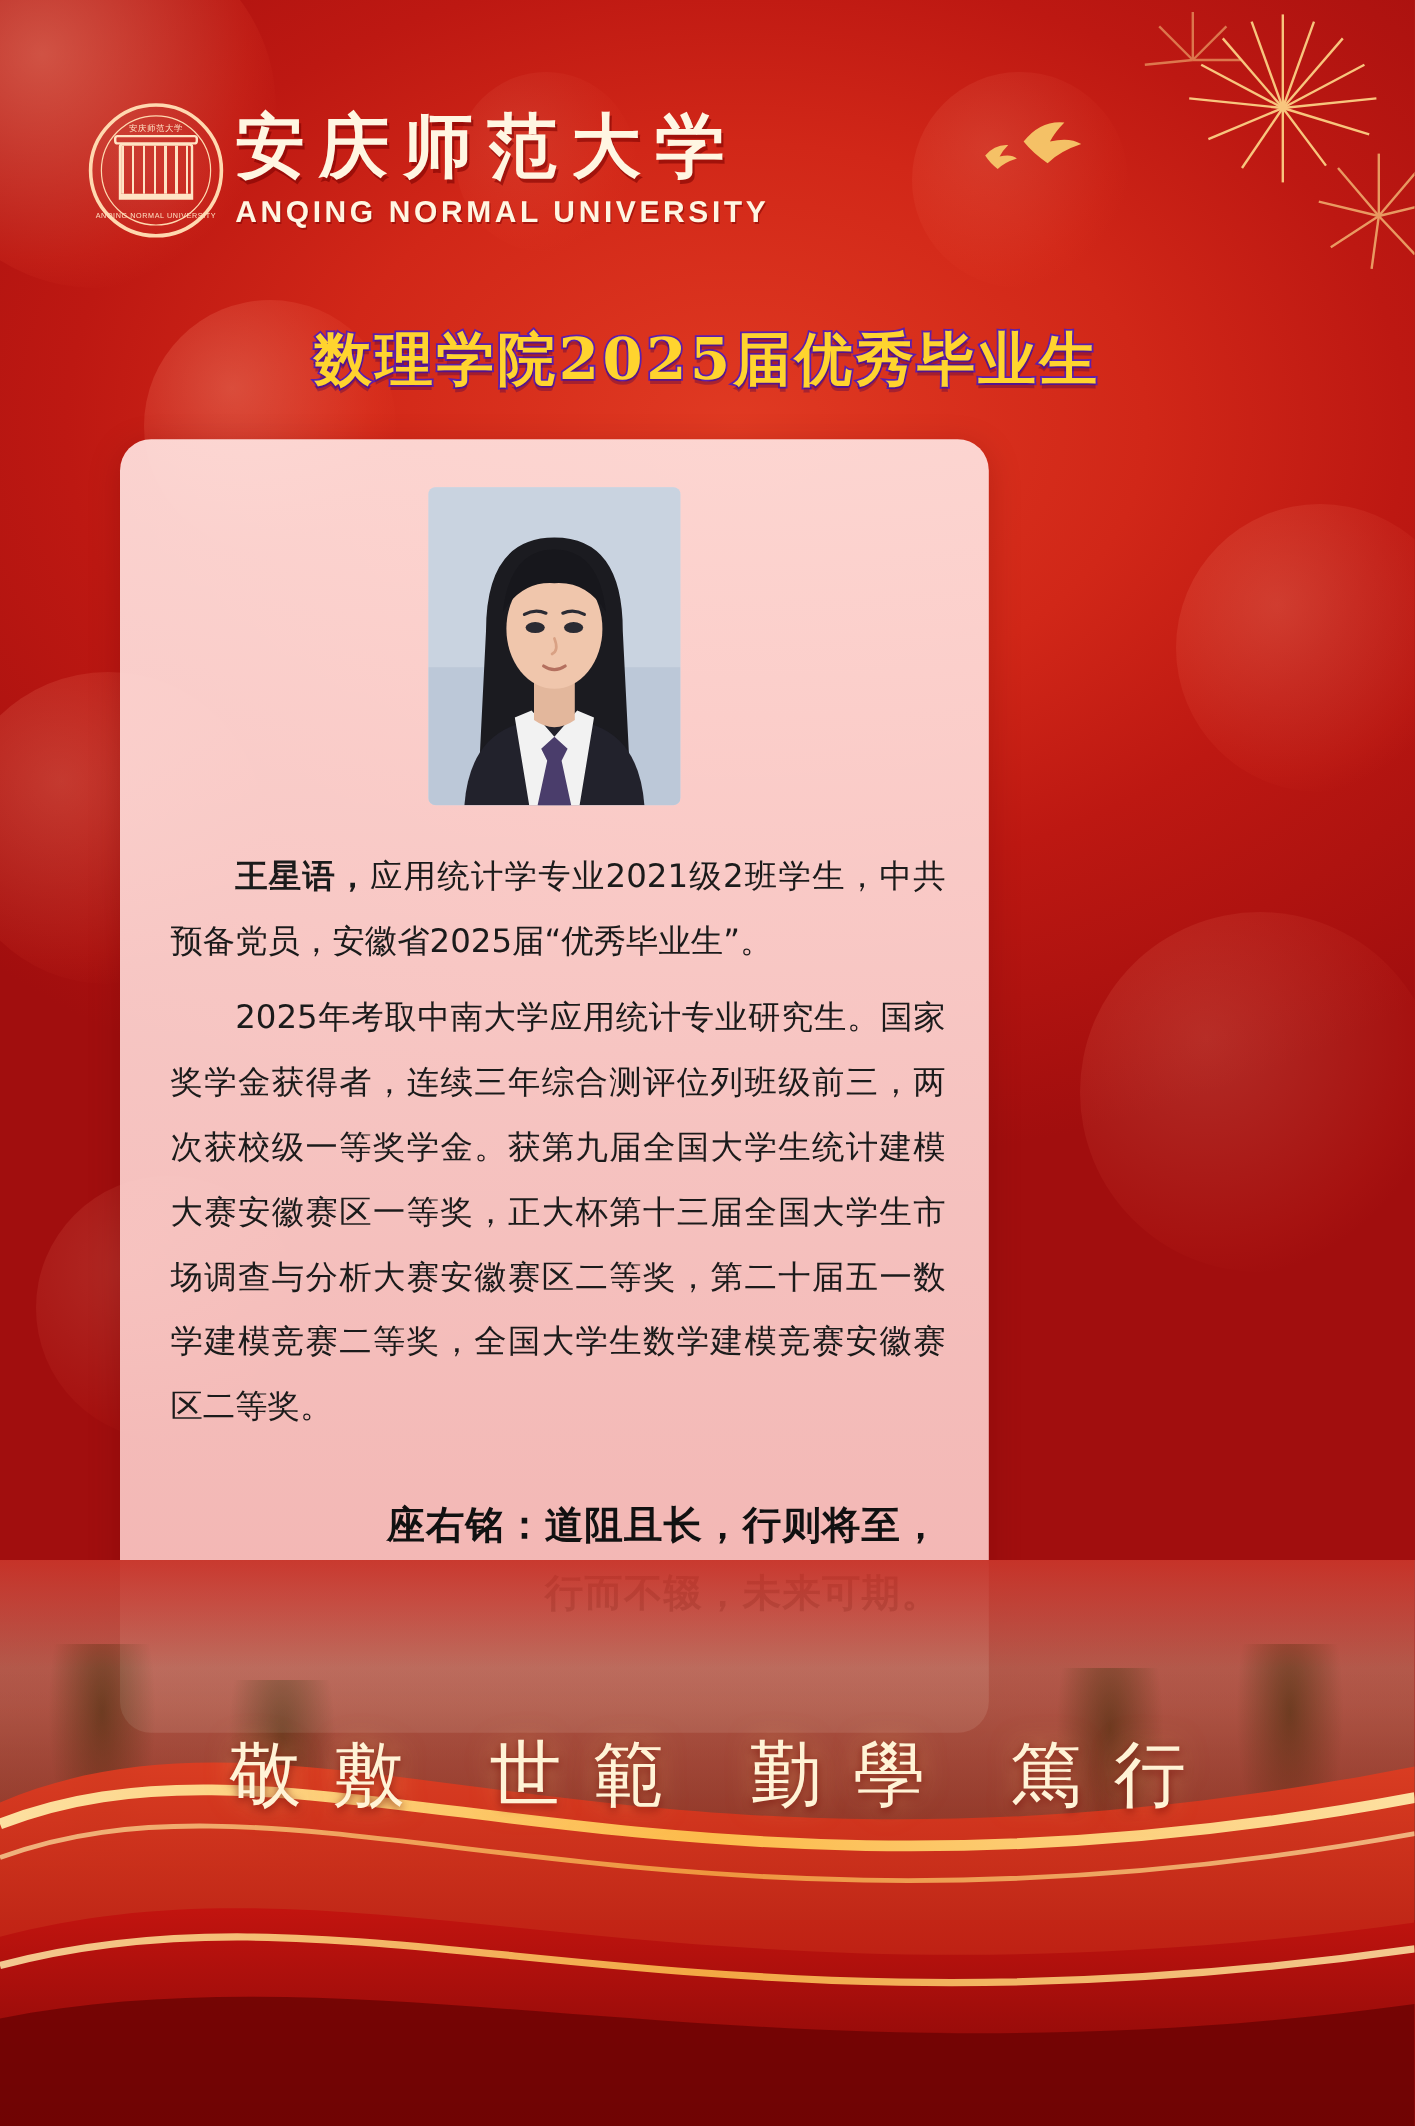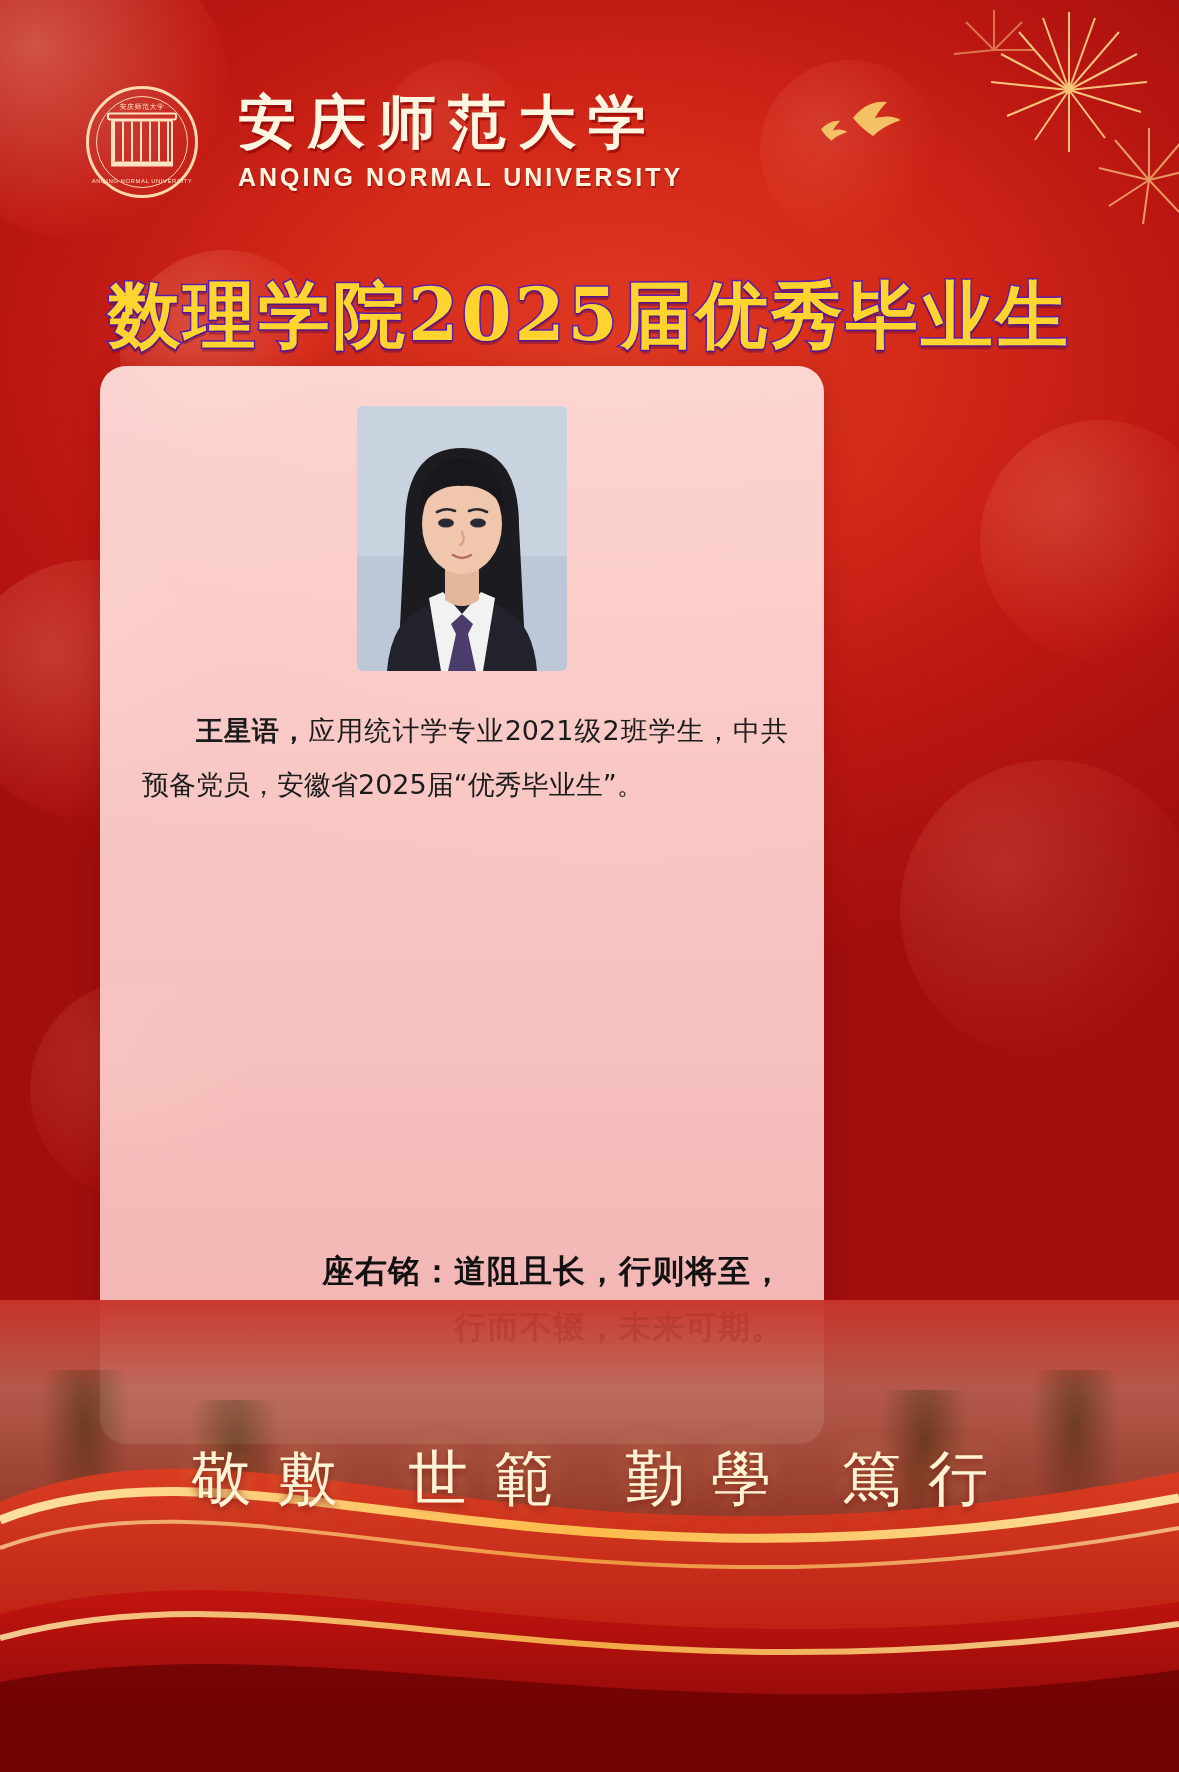--- a/index.html
+++ b/index.html
@@ -32,25 +32,25 @@
   .b6 { left: 30px;   top: 980px;  width: 220px; height: 220px; opacity: .42; }
   .b7 { left: 760px;  top: 60px;   width: 180px; height: 180px; opacity: .40; }
   .b8 { left: 380px;  top: 60px;   width: 150px; height: 150px; opacity: .30; }
 
   
   .fireworks { position: absolute; right: 0; top: 0; width: 360px; height: 330px; pointer-events: none; }
 
   
   .header {
     position: absolute;
-    left: 86px;
+    left: 74px;
     top: 86px;
     display: flex;
     align-items: center;
-    gap: 40px;
+    gap: 10px;
   }
   .seal {
     width: 112px; height: 112px;
     border-radius: 50%;
     border: 3px solid #ffd9b0;
     box-sizing: border-box;
     position: relative;
     background: radial-gradient(circle at 50% 50%, rgba(255,255,255,0.06), rgba(255,255,255,0));
   }
   .seal::before {
@@ -103,21 +103,21 @@
   }
 
   
   .title {
     position: absolute;
     left: 0; right: 0;
     top: 268px;
     text-align: center;
     font-family: "DejaVu Serif", serif;
     font-weight: bold;
-    font-size: 72px;
+    font-size: 48px;
     letter-spacing: 3px;
     color: #ffd42e;
     -webkit-text-stroke: 3px #5b1fae;
     paint-order: stroke fill;
     text-shadow: 0 4px 0 rgba(70,0,80,.35);
   }
 
   
   .card {
     position: absolute;
@@ -314,20 +314,21 @@
 
         <path d="M105 126 q4 10 -2 13" stroke="#d9a184" stroke-width="2.2" fill="none" stroke-linecap="round"></path>
         <path d="M96 149 q9 6 18 0" stroke="#b4705f" stroke-width="2.6" fill="none" stroke-linecap="round"></path>
       </svg>
     </div>
 
     <div class="body-text">
       <p class="para">
         <b>王星语，</b><span>应用统计学专业2021级2班学生，中共预备党员，安徽省2025届“优秀毕业生”。</span>
       </p>
+      <p class="para">2025年考取中南大学应用统计专业研究生。国家奖学金获得者，连续三年综合测评位列班级前三，两次获校级一等奖学金。获第九届全国大学生统计建模大赛安徽赛区一等奖，正大杯第十三届全国大学生市场调查与分析大赛安徽赛区二等奖，第二十届五一数学建模竞赛二等奖，全国大学生数学建模竞赛安徽赛区二等奖。</p>
     </div>
 
     <div class="motto">
       <span>座右铭：</span><span>道阻且长，行则将至，</span>
       <span class="line2">行而不辍，未来可期。</span>
     </div>
   </div>
 
   <div class="campus">
     <div class="tree" style="left:40px;"></div>

